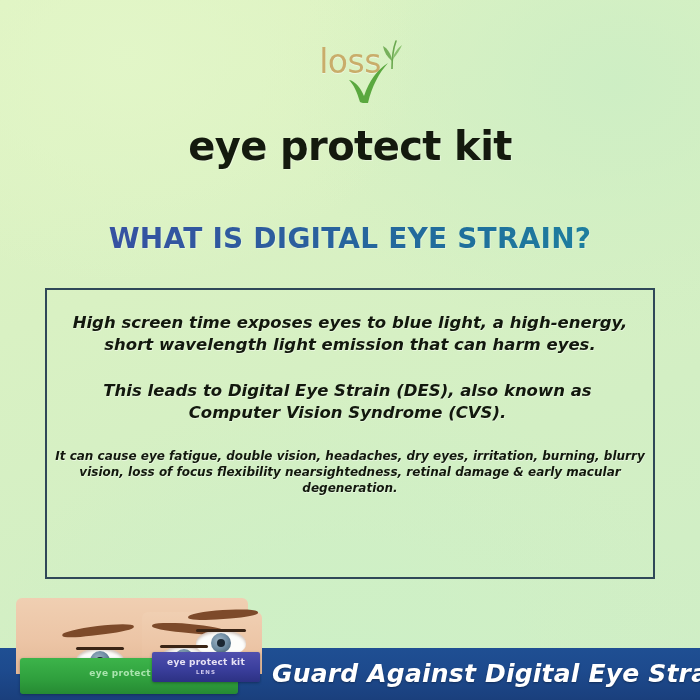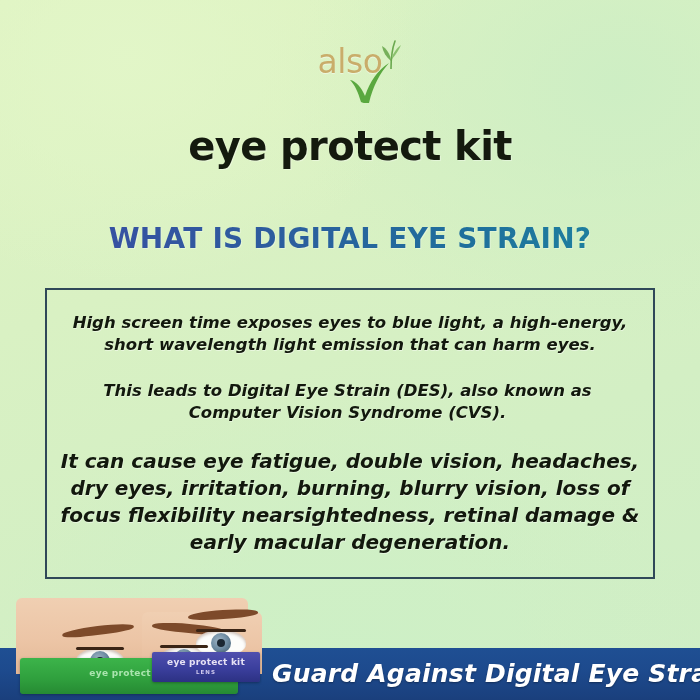--- a/index.html
+++ b/index.html
@@ -135,21 +135,21 @@
     font-size: 16.5px;
     line-height: 1.35;
     color: #12180d;
     text-align: center;
     text-shadow: 0.5px 0.5px 0 rgba(255,255,255,0.45);
     margin: 0;
     padding: 0 8px;
   }
   .p1 { position: absolute; left: 0; right: 0; top: 22px; }
   .p2 { position: absolute; left: 0; right: 5px; top: 90px; }
-  .p3 { position: absolute; left: 0; right: 0; top: 158px; font-size: 20px; }
+  .p3 { position: absolute; left: 0; right: 0; top: 158px; font-size: 12px; }
 
   
   .bottom-banner {
     position: absolute;
     left: 0;
     right: 0;
     bottom: 0;
     height: 52px;
     background: linear-gradient(180deg, #1f4f93 0%, #1d4a8d 45%, #1a3f7c 100%);
     z-index: 3;
@@ -304,21 +304,21 @@
 
 <div id="poster">
 
   <div class="logo-wrap">
     <div class="logo-inner">
       <svg class="logo-sprout" viewBox="0 0 26 30">
         <path d="M13 30 C13 18 14 10 17 2" stroke="#6aa84f" stroke-width="1.6" fill="none" stroke-linecap="round"></path>
         <path d="M13 22 C8 18 5 13 4 7 C9 10 12 15 13 21 Z" fill="#6aa84f" opacity="0.9"></path>
         <path d="M14 20 C18 15 21 11 23 6 C19 9 15 14 14 19 Z" fill="#7cb85f" opacity="0.85"></path>
       </svg>
-      <span class="logo-line2">also</span>
+      <span class="logo-line2">loss</span>
       <svg class="logo-check" viewBox="0 0 46 44">
         <path d="M4 18 C10 19 15 25 19 34 C24 19 32 8 43 1 C34 11 27 24 23 41 C19 41 16 41 15 40 C12 30 9 23 4 18 Z" fill="#5aa83f"></path>
       </svg>
     </div>
   </div>
 
   <div class="product-title">eye protect kit</div>
 
   <div class="heading">WHAT IS DIGITAL EYE STRAIN?</div>
 

